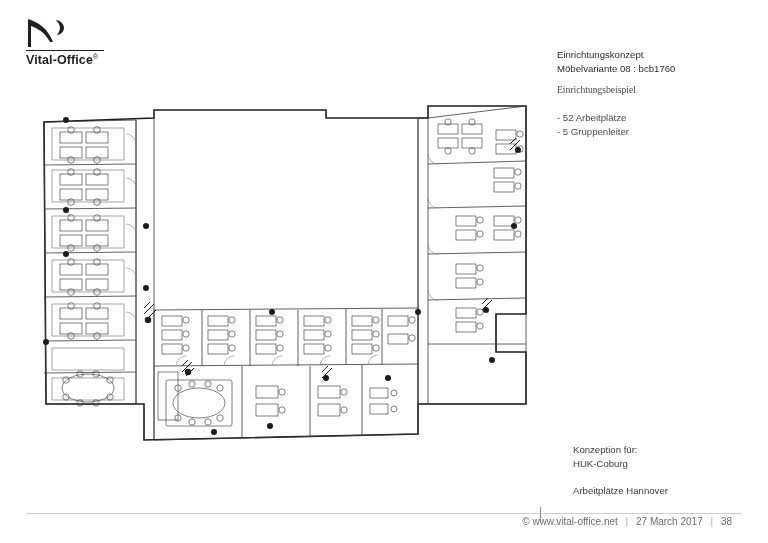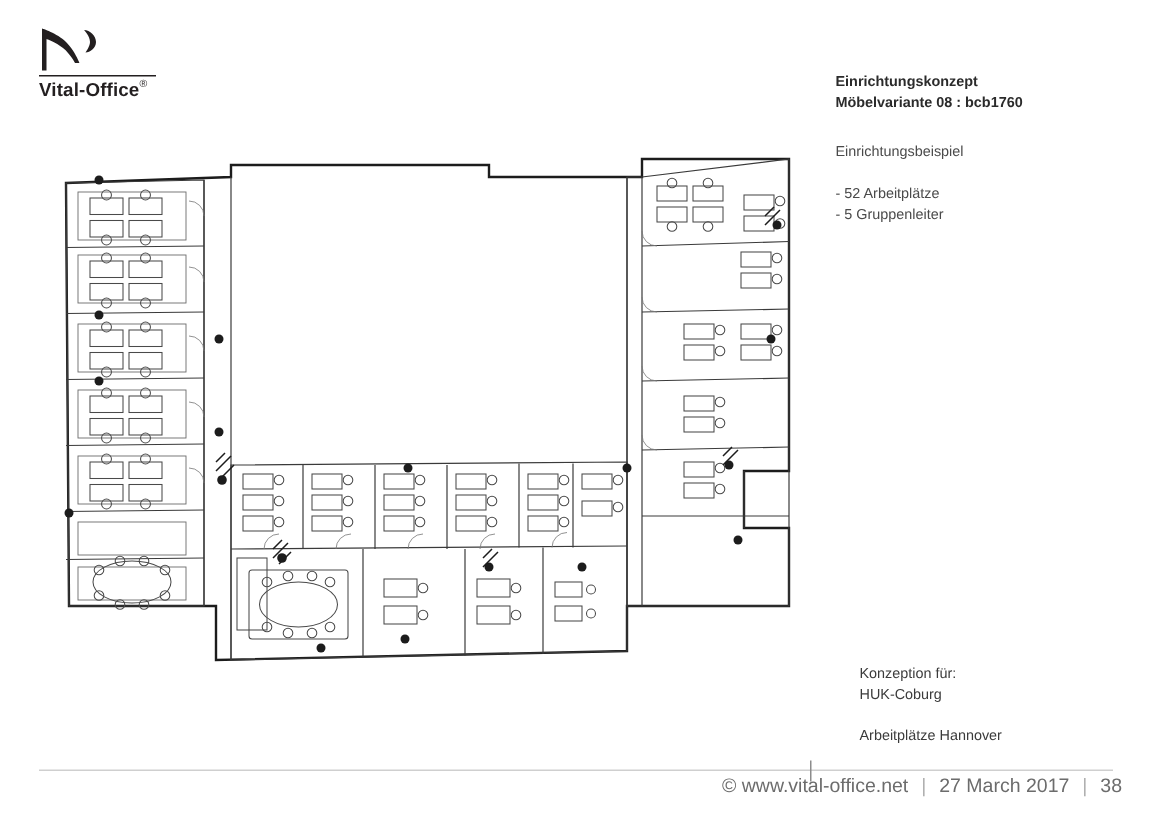--- a/index.html
+++ b/index.html
@@ -52,24 +52,25 @@
   .right-col {
     position: absolute;
     left: 557px;
     top: 48px;
     width: 200px;
     font-size: 9.6px;
     line-height: 14.2px;
     color: #3b3b3b;
   }
   .right-col .title-block { color: #2b2b2b; }
-  .right-col .title-block div { white-space: nowrap; font-weight: bold; }
+  .right-col .title-block div { white-space: nowrap; }
   .right-col .example-head {
-    margin-top: 19px;
+    margin-top: 7px;
     color: #4a4a4a;
+    font-family: Liberation Serif, serif;
   }
   .right-col .bullets {
     margin-top: 13px;
     color: #4a4a4a;
   }
   .right-col .bullets div { white-space: nowrap; }
 
   .client-block {
     position: absolute;
     left: 557px;
@@ -93,23 +94,23 @@
   .footer-rule {
     position: absolute;
     left: 26px;
     right: 26px;
     top: 0;
     height: 1px;
     background: #cfcfcf;
   }
   .footer-right {
     position: absolute;
-    right: 20px;
+    right: 36px;
     top: 3px;
-    font-size: 13px;
+    font-size: 10px;
     color: #6c6c6c;
     white-space: nowrap;
   }
   .footer-right .sep { color: #b0b0b0; padding: 0 5px; }
 
   .footer-tick {
     position: absolute;
     left: 540px;
     top: -6px;
     width: 1px;

